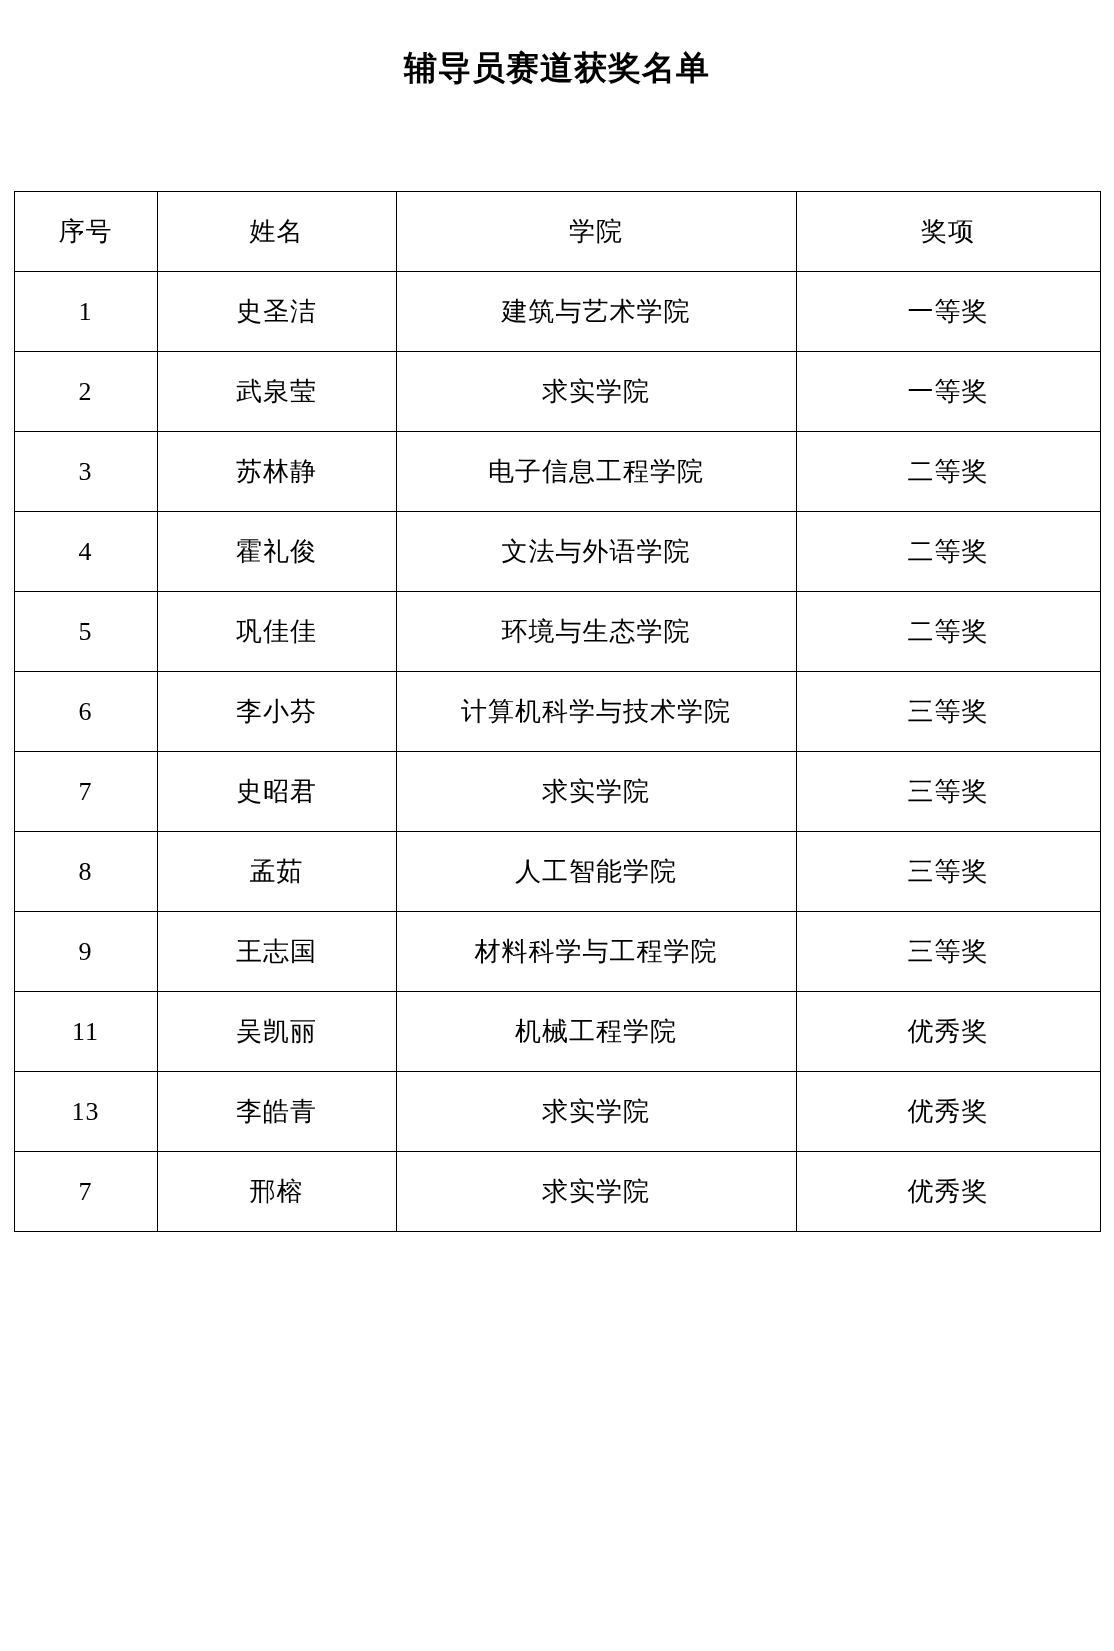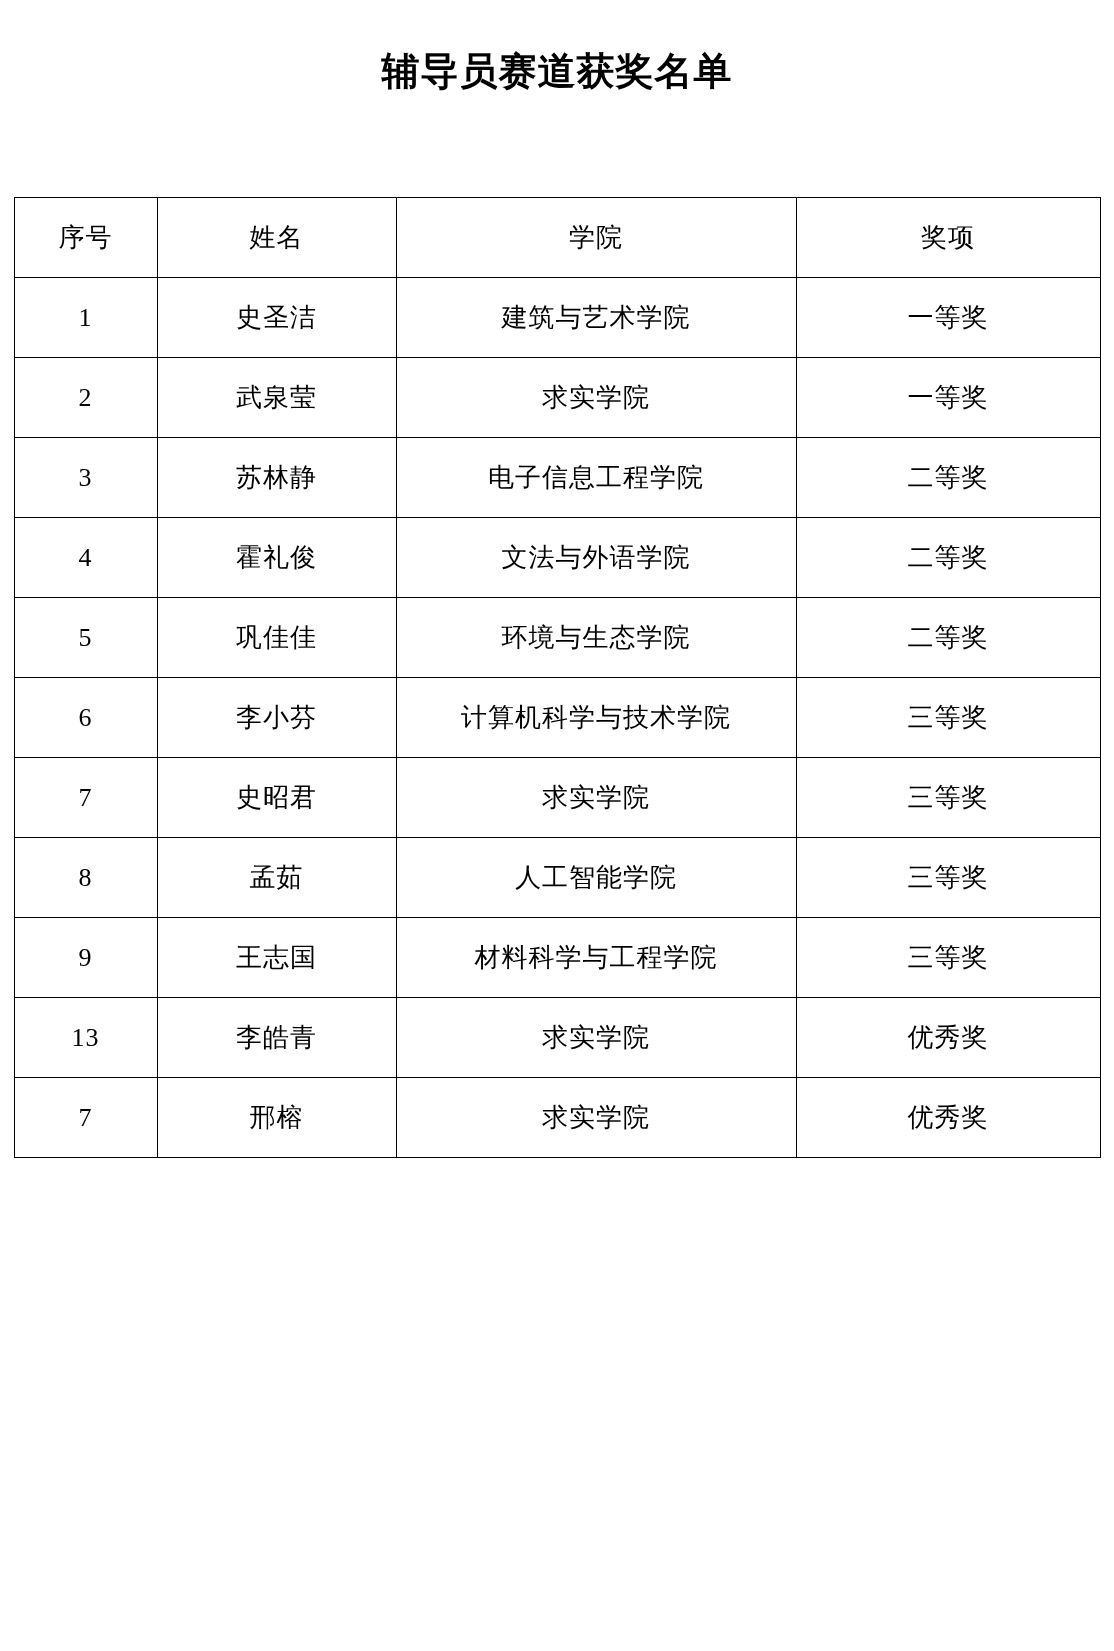--- a/index.html
+++ b/index.html
@@ -16,21 +16,21 @@
   }
   .page {
     width: 1114px;
     height: 1651px;
     box-sizing: border-box;
     padding: 0;
     position: relative;
   }
   .doc-title {
     text-align: center;
-    font-size: 38px;
+    font-size: 33px;
     font-weight: bold;
     letter-spacing: 1px;
     margin-top: 46px;
     margin-bottom: 0;
     font-family: "Liberation Serif", "DejaVu Serif", serif;
   }
   .table-wrap {
     margin-top: 100px;
     padding: 0 0;
   }
@@ -135,20 +135,26 @@
           <td>人工智能学院</td>
           <td>三等奖</td>
         </tr>
         <tr>
           <td class="num-cell">9</td>
           <td>王志国</td>
           <td>材料科学与工程学院</td>
           <td>三等奖</td>
         </tr>
         <tr>
+          <td class="num-cell">11</td>
+          <td>吴凯丽</td>
+          <td>机械工程学院</td>
+          <td>优秀奖</td>
+        </tr>
+        <tr>
           <td class="num-cell">13</td>
           <td>李皓青</td>
           <td>求实学院</td>
           <td>优秀奖</td>
         </tr>
         <tr>
           <td class="num-cell">7</td>
           <td>邢榕</td>
           <td>求实学院</td>
           <td>优秀奖</td>

